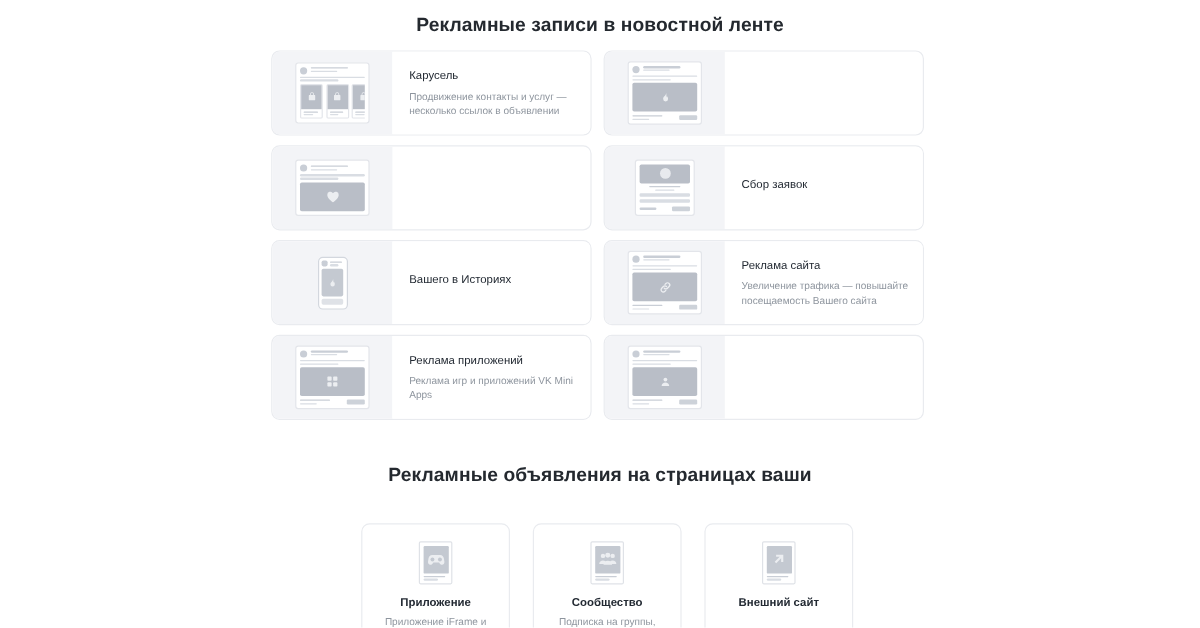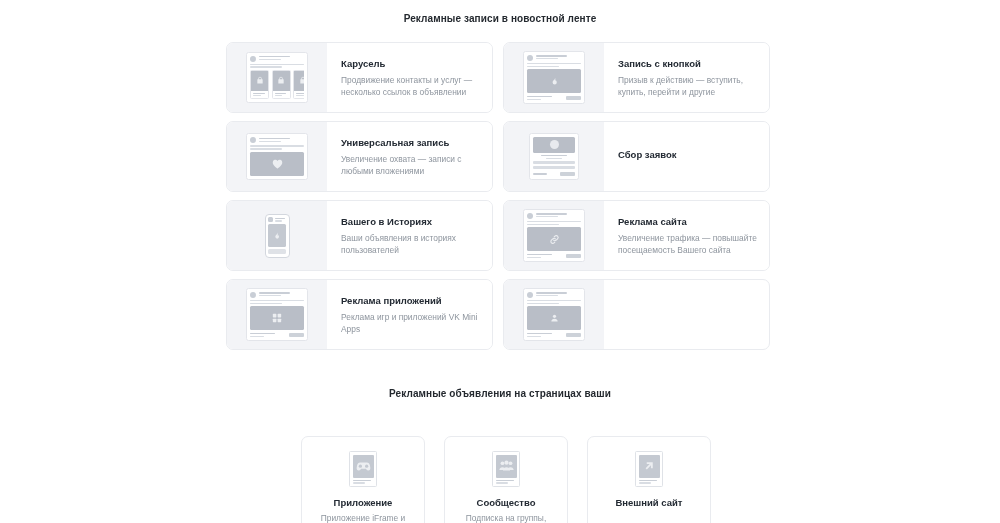--- a/index.html
+++ b/index.html
@@ -9,21 +9,21 @@
     background:#ffffff;
     font-family:"Liberation Sans", sans-serif;
     color:#2a2f36;
     overflow:hidden;
   }
   .page { width:1000px; height:523px; position:relative; background:#fff; }
 
   
   .section-title{
     text-align:center;
-    font-size:10px;
+    font-size:16px;
     font-weight:bold;
     color:#24292f;
     letter-spacing:.1px;
   }
   #sec1-title{ position:absolute; left:0; top:13px; width:1000px; }
   #sec2-title{ position:absolute; left:0; top:388px; width:1000px; }
 
   
   .feed-grid{
     position:absolute; left:226px; top:42px;
@@ -52,21 +52,21 @@
   .txt-pane{
     flex:1;
     background:#ffffff;
     padding:10px 10px 8px 14px;
     display:flex;
     flex-direction:column;
     justify-content:center;
   }
   .card-title{
     font-size:9.5px;
-    font-weight:bold;
+    font-weight:normal;
     color:#232a33;
     margin:0 0 4px 0;
     line-height:1.15;
   }
   .card-desc{
     font-size:8.4px;
     color:#8e959e;
     line-height:1.45;
     margin:0;
   }
@@ -249,24 +249,20 @@
           </div>
           <div class="foot">
             <div class="foot-lines">
                 <div class="ln w70 dark"></div>
                 <div class="ln w40"></div>
               </div>
             <div class="btn-chip"></div>
           </div>
         </div>
       </div>
-      <div class="txt-pane">
-        <p class="card-title">Запись с кнопкой</p>
-        <p class="card-desc">Призыв к действию — вступить, купить, перейти и другие</p>
-      </div>
     </div>
 
     <div class="feed-card">
       <div class="thumb-pane">
         <div class="mock mock-w">
           <div class="mock-head">
             <div class="ava"></div>
             <div class="ava-lines">
                 <div class="ln w70 dark"></div>
                 <div class="ln w50"></div>
@@ -276,24 +272,20 @@
               <div class="ln w100"></div>
               <div class="ln w60"></div>
             </div>
           <div class="media h24">
             <svg class="gi" width="11" height="10" viewBox="0 0 24 22" fill="#eceef1">
                 <path d="M12 21S1.5 14.3 1.5 7.6A5.6 5.6 0 0 1 12 4.6 5.6 5.6 0 0 1 22.5 7.6C22.5 14.3 12 21 12 21z"></path>
               </svg>
           </div>
         </div>
       </div>
-      <div class="txt-pane">
-        <p class="card-title">Универсальная запись</p>
-        <p class="card-desc">Увеличение охвата — записи с любыми вложениями</p>
-      </div>
     </div>
 
     <div class="feed-card">
       <div class="thumb-pane">
         <div class="mock" style="width:50px;">
           <div class="lf-banner">
               <div class="lf-ava"></div>
             </div>
           <div class="lf-lines">
             <div class="ln w70 dark" style="width:60%;"></div>
@@ -329,21 +321,20 @@
           <div class="ph-media">
             <svg class="gi" width="8" height="10" viewBox="0 0 24 24" fill="#eceef1">
                 <path d="M13.5 1S14 5 11 7.5 7 12 7 14.5a5.5 5.5 0 0 0 11 0c0-3-1.5-5-3-6.5.5 2-1 3-1 3s1-5-.5-10z"></path>
               </svg>
           </div>
           <div class="ph-btn"></div>
         </div>
       </div>
       <div class="txt-pane">
         <p class="card-title">Вашего в Историях</p>
-        <p class="card-desc">Ваши объявления в историях пользователей</p>
       </div>
     </div>
 
     <div class="feed-card">
       <div class="thumb-pane">
         <div class="mock mock-w">
           <div class="mock-head">
             <div class="ava"></div>
             <div class="ava-lines">
                 <div class="ln w70 dark"></div>

